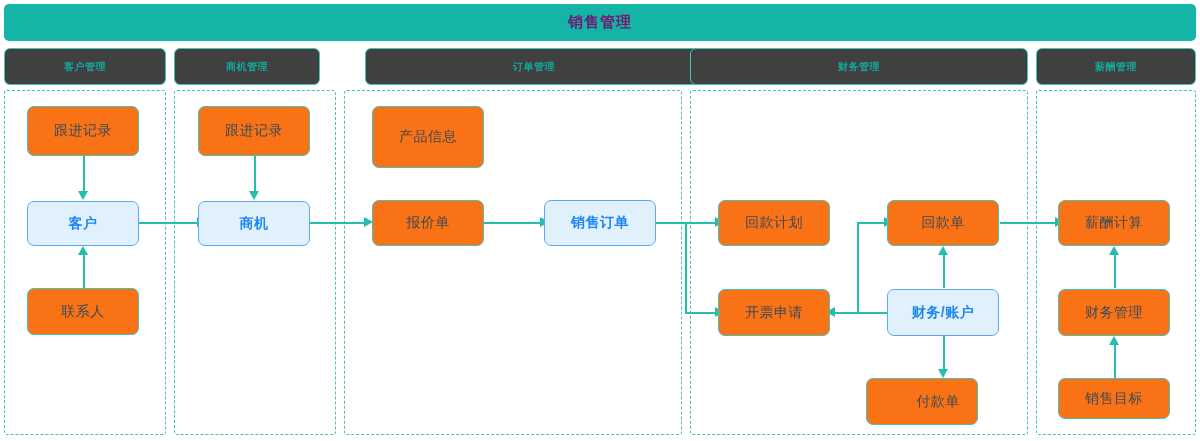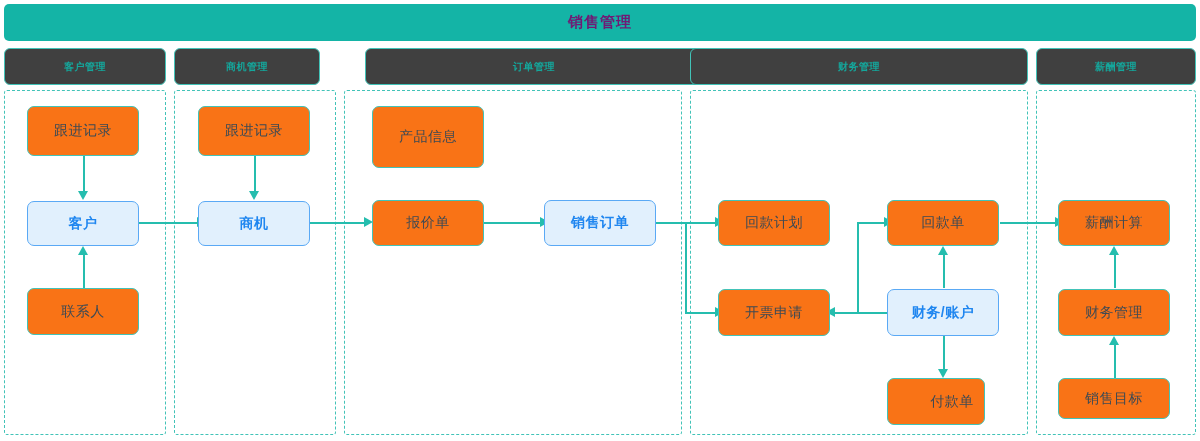--- a/index.html
+++ b/index.html
@@ -168,21 +168,21 @@
     </div>
   <div class="node" style="left:718px;top:289px;width:112px;height:47px;">
       <span>开票申请</span>
     </div>
   <div class="node" style="left:887px;top:200px;width:112px;height:46px;">
       <span>回款单</span>
     </div>
   <div class="node blue" style="left:887px;top:289px;width:112px;height:47px;">
       <span>财务/账户</span>
     </div>
-  <div class="node" style="left:887px;top:378px;width:98px;height:47px;padding-left:32px;">
+  <div class="node" style="left:866px;top:378px;width:112px;height:47px;padding-left:32px;">
       <span>付款单</span>
     </div>
 
   <div class="node" style="left:1058px;top:200px;width:112px;height:46px;">
       <span>薪酬计算</span>
     </div>
   <div class="node" style="left:1058px;top:289px;width:112px;height:47px;">
       <span>财务管理</span>
     </div>
   <div class="node" style="left:1058px;top:378px;width:112px;height:41px;">

